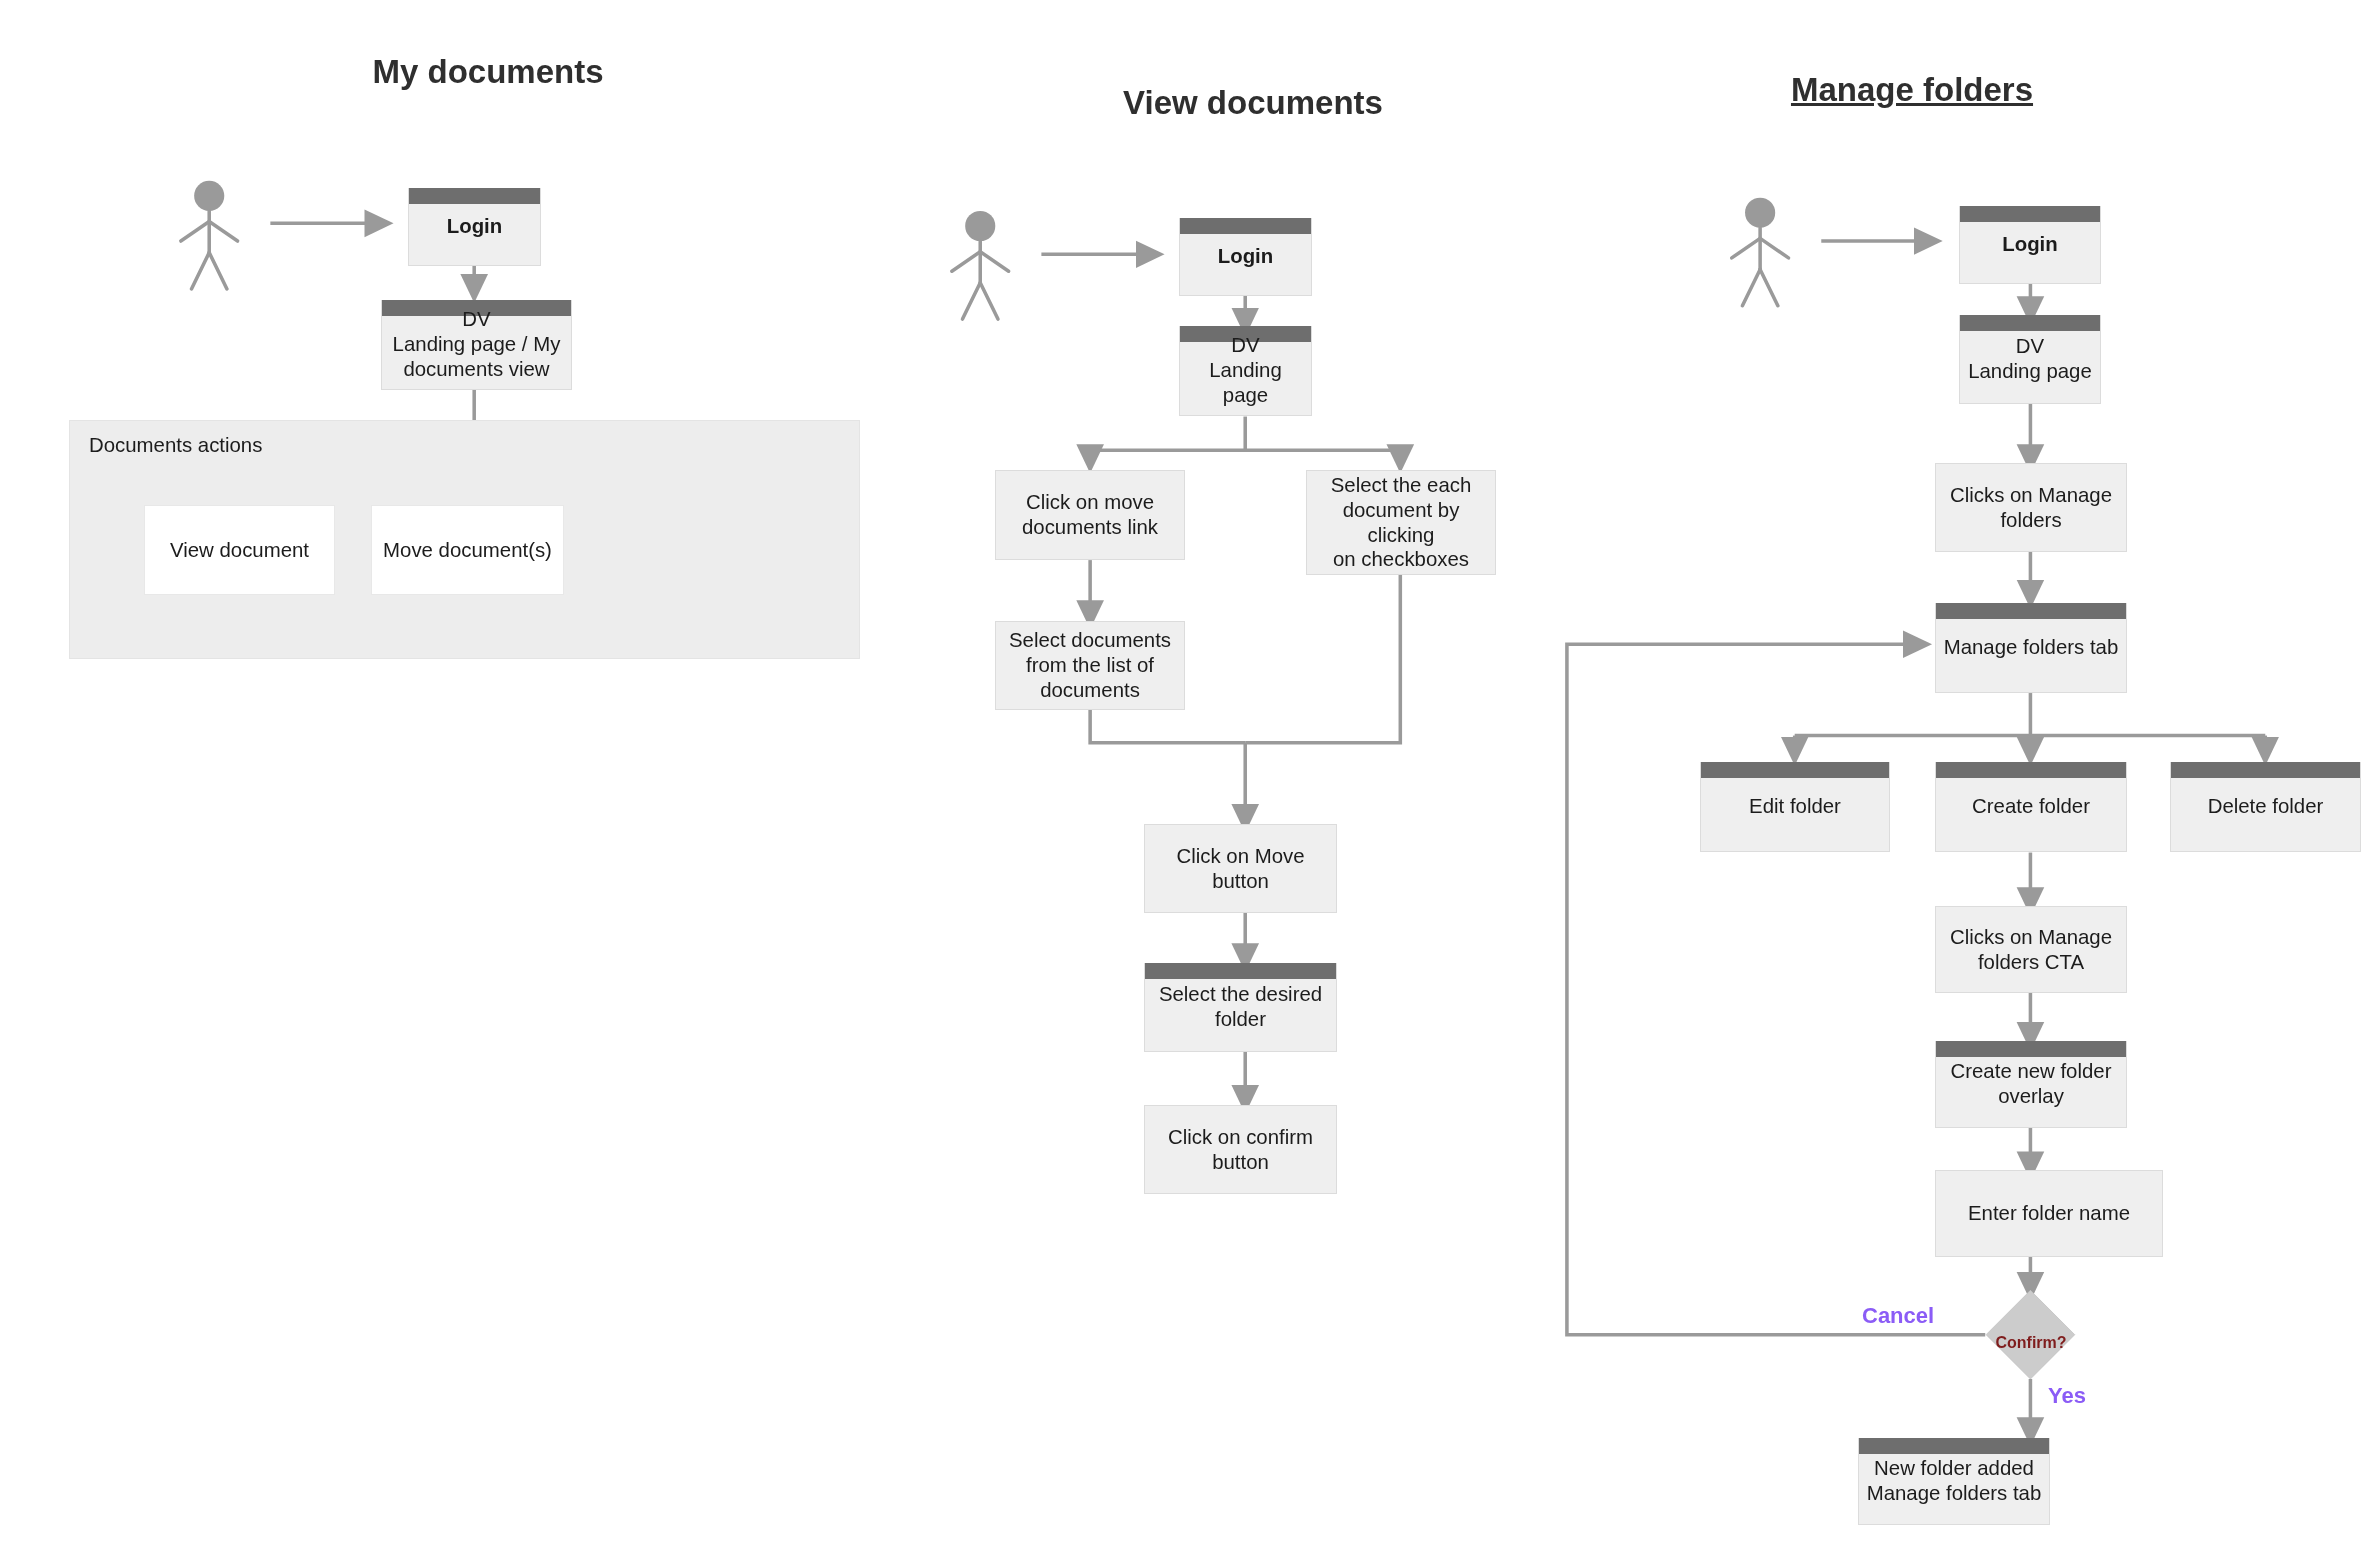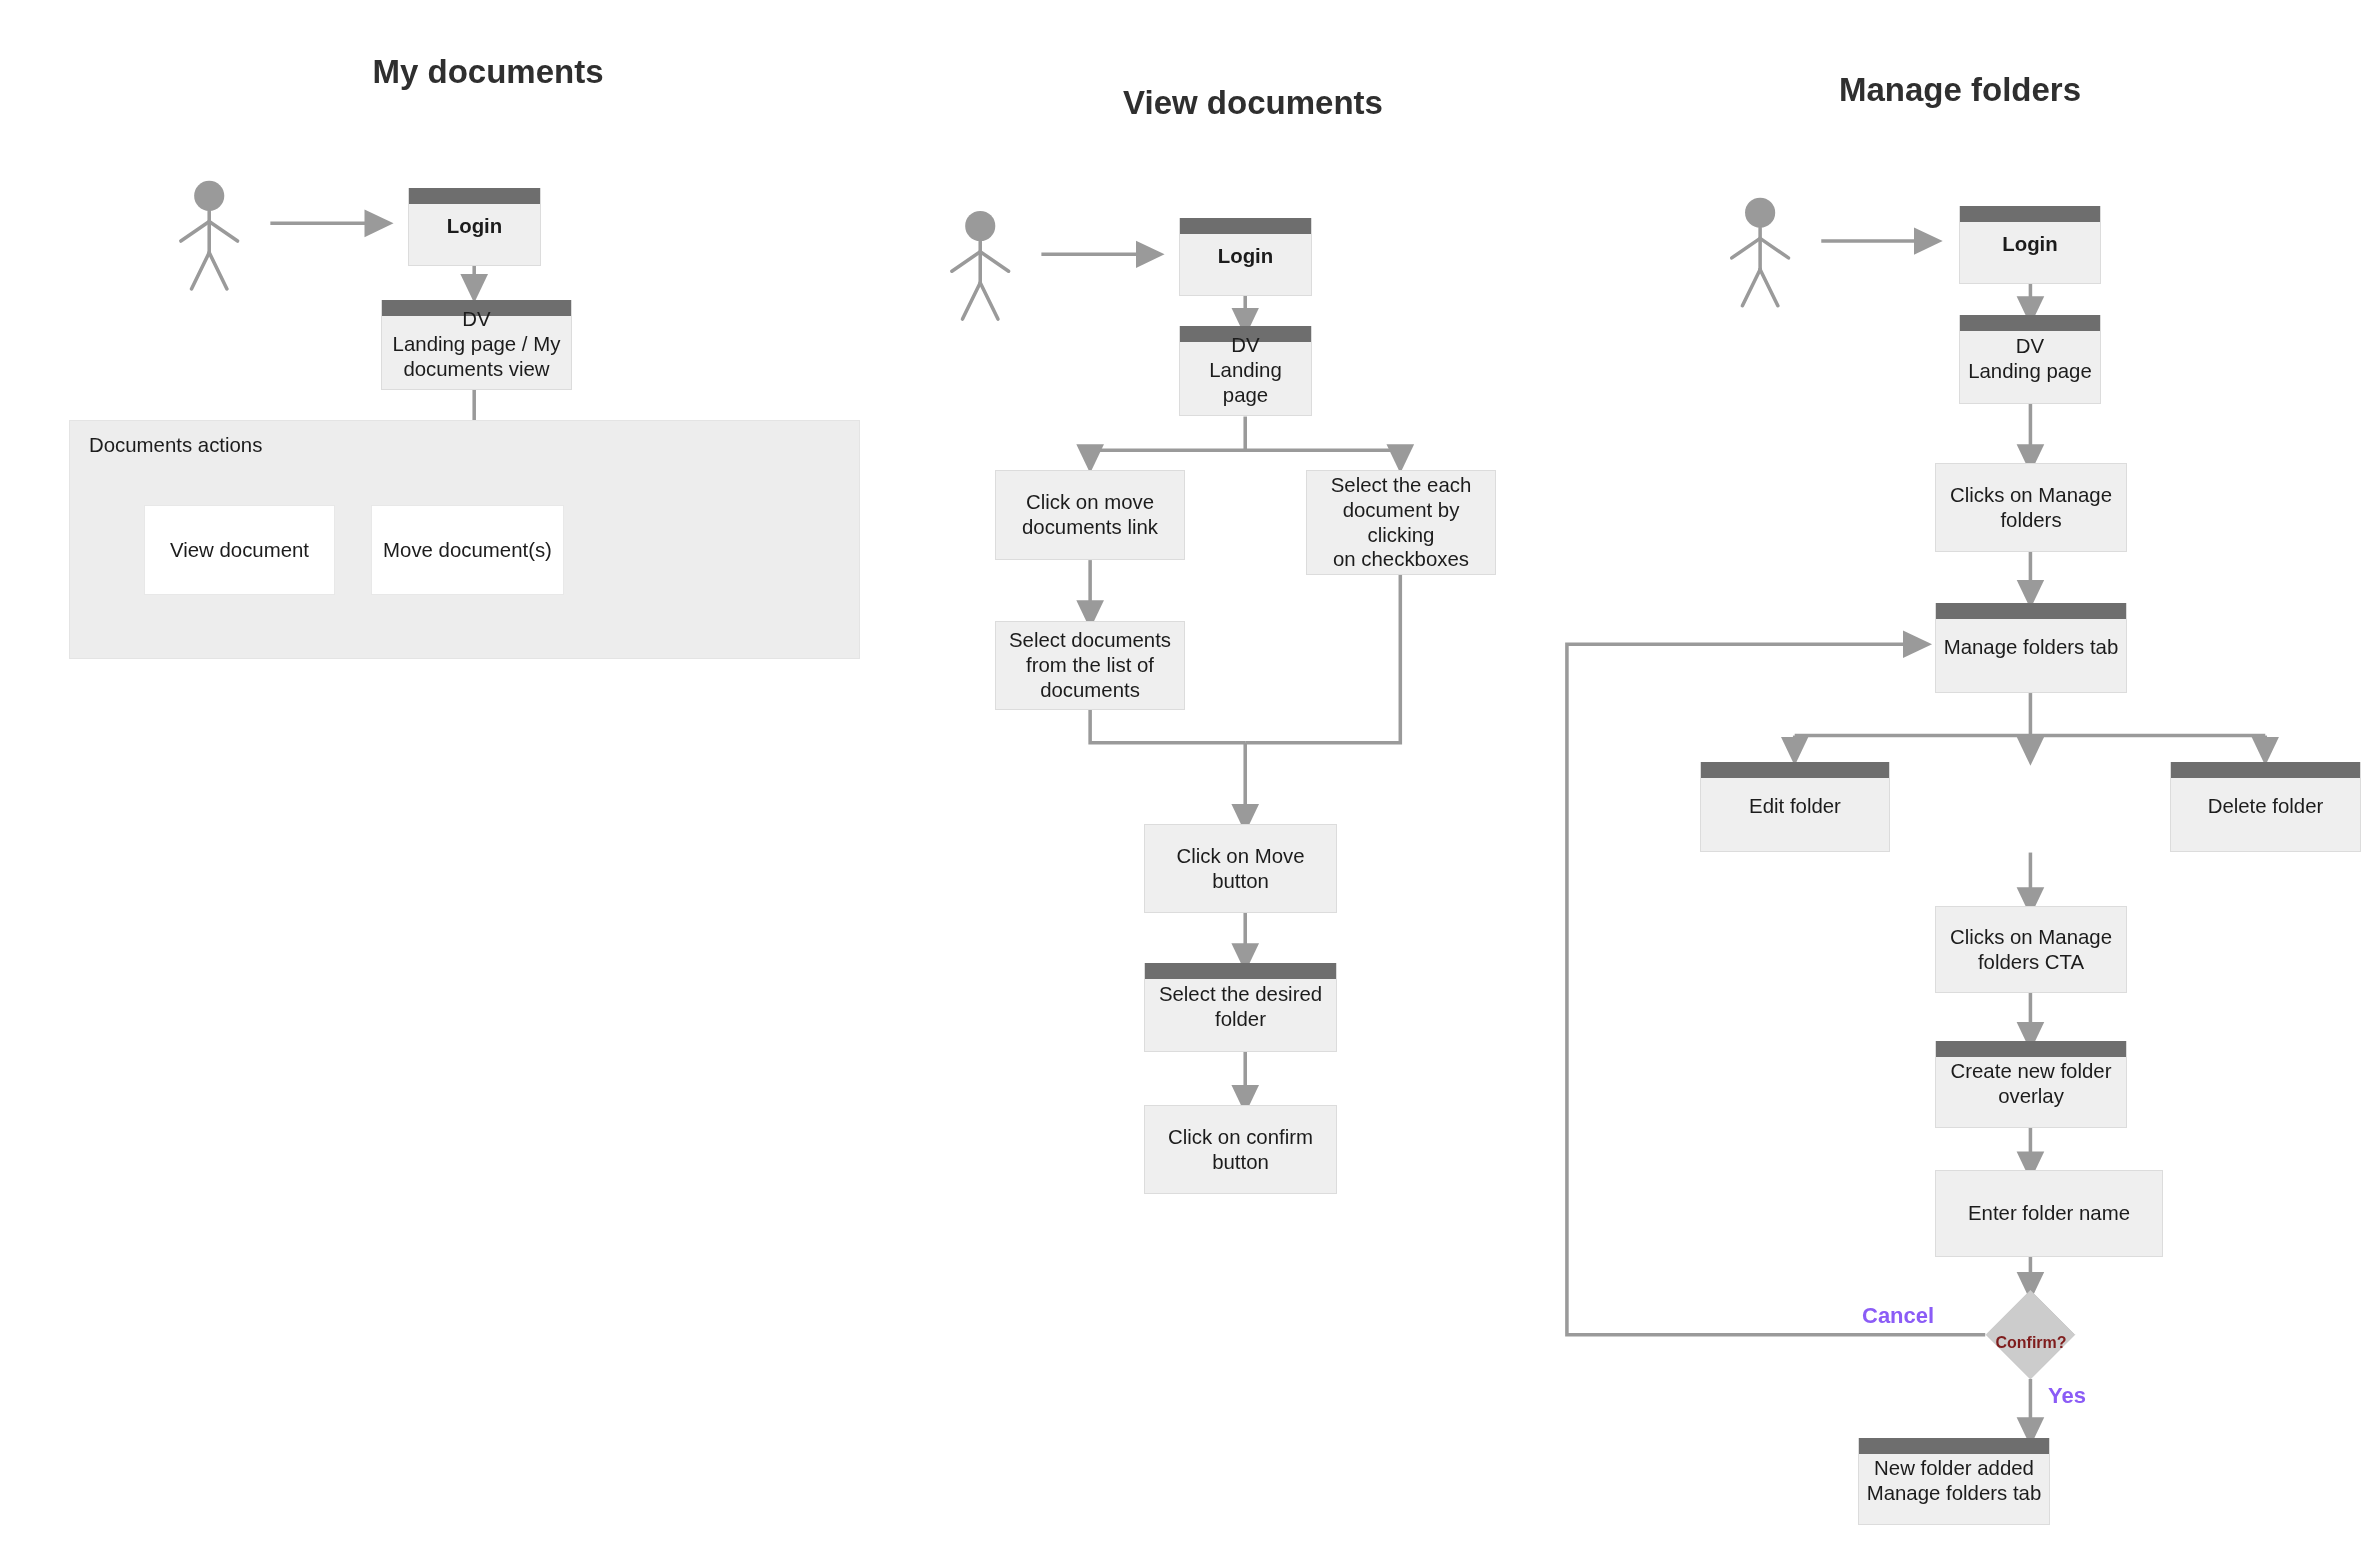--- a/index.html
+++ b/index.html
@@ -229,21 +229,21 @@
       <line x1="1986" y1="257" x2="1986" y2="304"></line>
       <line x1="1986" y1="269" x2="1954" y2="291"></line>
       <line x1="1986" y1="269" x2="2018" y2="291"></line>
       <line x1="1986" y1="304" x2="1966" y2="345"></line>
       <line x1="1986" y1="304" x2="2006" y2="345"></line>
     </g>
   </svg>
 
   <div class="col-title" style="left:488px; top:53px;">My documents</div>
   <div class="col-title" style="left:1253px; top:84px;">View documents</div>
-  <div class="col-title" style="left:1960px; top:71px;">Manage folders</div>
+  <div class="col-title" style="left:1912px; top:71px;text-decoration:underline;">Manage folders</div>
 
   <div class="group-box" style="left:69px; top:420px; width:791px; height:239px;"></div>
   <div class="group-label" style="left:89px; top:434px;">Documents actions</div>
 
   <div class="node has-bar bold" style="left:408px; top:188px; width:133px; height:78px;">
     <span class="bar"></span>
     <span class="txt">Login</span>
   </div>
 
   <div class="node has-bar" style="left:381px; top:300px; width:191px; height:90px;">
@@ -325,20 +325,24 @@
   <div class="node has-bar" style="left:1935px; top:603px; width:192px; height:90px;">
     <span class="bar"></span>
     <span class="txt">Manage folders tab</span>
   </div>
 
   <div class="node has-bar" style="left:1700px; top:762px; width:190px; height:90px;">
     <span class="bar"></span>
     <span class="txt">Edit folder</span>
   </div>
 
+  <div class="node has-bar" style="left:1935px; top:762px; width:192px; height:90px;">
+    <span class="bar"></span>
+    <span class="txt">Create folder</span>
+  </div>
 
   <div class="node has-bar" style="left:2170px; top:762px; width:191px; height:90px;">
     <span class="bar"></span>
     <span class="txt">Delete folder</span>
   </div>
 
   <div class="node" style="left:1935px; top:906px; width:192px; height:87px;">
     <span class="txt" style="white-space:pre-line;">Clicks on Manage
 folders CTA</span>
   </div>

